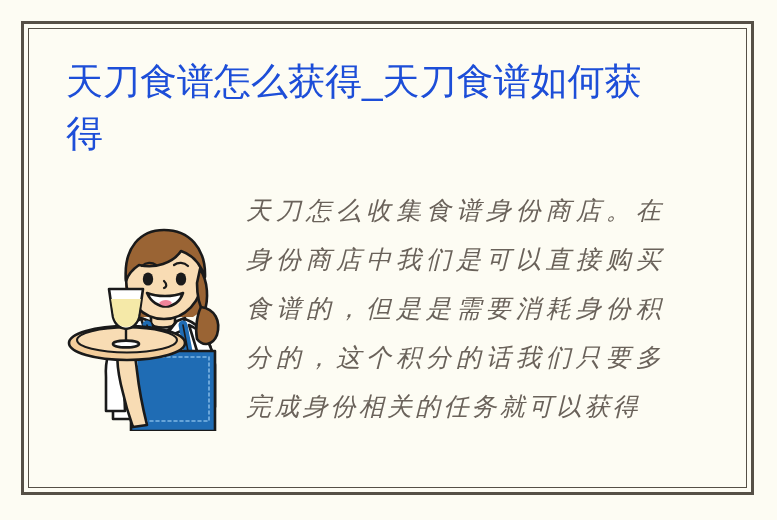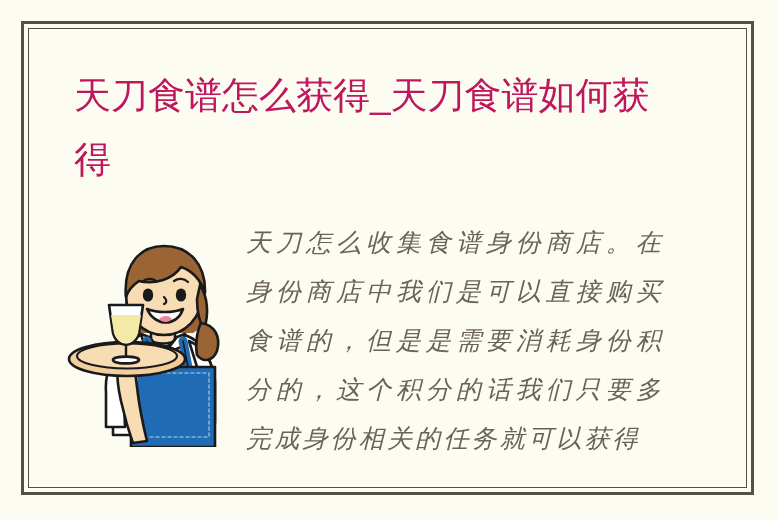--- a/index.html
+++ b/index.html
@@ -39,35 +39,35 @@
 
   .content {
     position: absolute;
     left: 0; top: 0; right: 0; bottom: 0;
     padding: 24px 28px 0 30px;
     box-sizing: border-box;
   }
 
   
   .article-title {
-    margin: 16px;
+    margin: 8px;
     padding: 0 0 0 4px;
     font-size: 37px;
-    line-height: 64px;
+    line-height: 52px;
     font-weight: 400;
-    color: #be185d;
+    color: #1d4ed8;
     letter-spacing: 0px;
     font-family: "Liberation Sans", "DejaVu Sans", sans-serif;
     max-width: 600px;
   }
 
   
   .article-body {
     display: flex;
-    align-items: center;
+    align-items: flex-end;
     margin-top: 24px;
     padding-left: 4px;
   }
 
   .figure-wrap {
     width: 180px;
     flex: 0 0 180px;
     display: flex;
     justify-content: center;
     padding-top: 4px;

